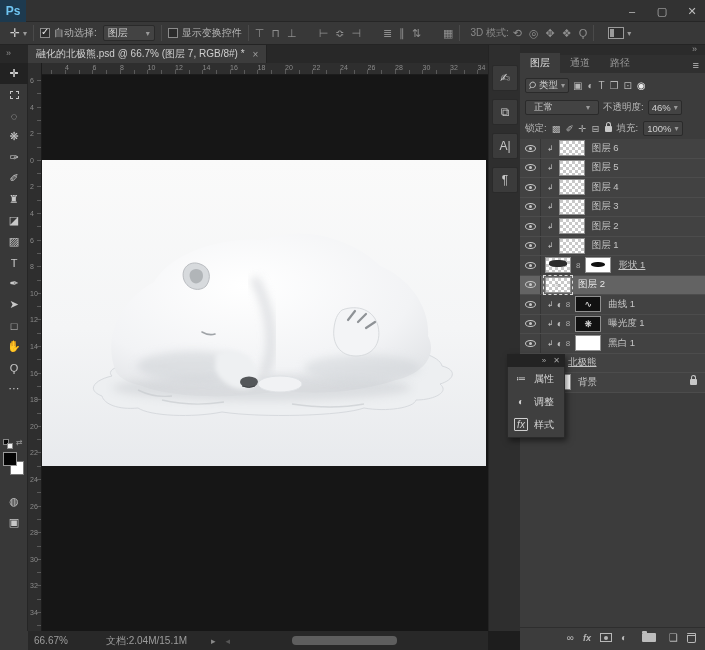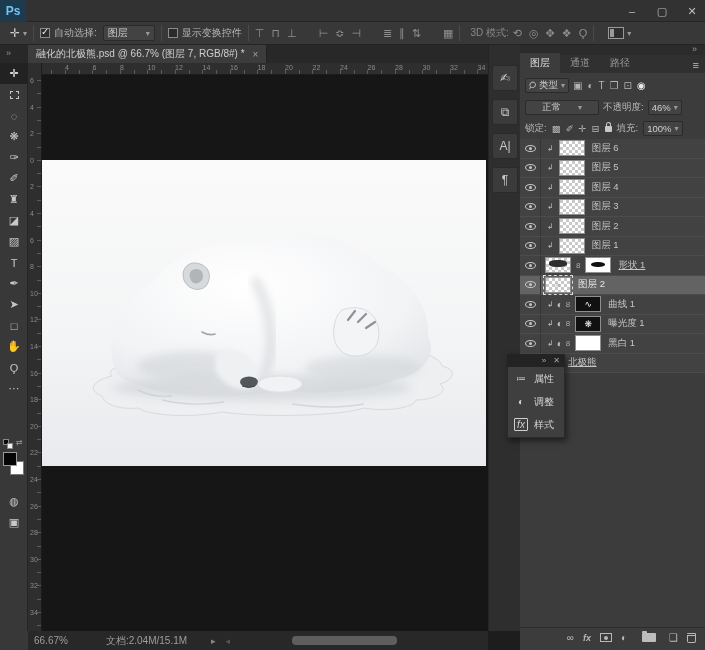--- a/index.html
+++ b/index.html
@@ -76,21 +76,21 @@
   #panel-menu { position:absolute; right:6px; top:14px; color:#c0c0c0; font-size:11px; }
 
   .prow { position:absolute; left:0; width:185px; display:flex; align-items:center; font-size:9.5px; color:#b9b9b9; }
   #filter-row { top:30px; height:20px; padding:0 5px; gap:4px; }
   #type-dd { background:#434343; border:1px solid #2a2a2a; border-radius:2px; height:15px; display:inline-flex; align-items:center; padding:0 3px; gap:3px; color:#cfcfcf; font-size:9.5px; }
   #type-dd .mag { display:inline-block; transform:rotate(40deg); font-size:9px; color:#bdbdbd; }
   #filter-icons { display:flex; gap:5px; }
   #filter-icons span { color:#b5b5b5; font-size:10px; }
   #filter-icons span.last { color:#eaeaea; }
   #blend-row { top:52px; height:20px; padding:0 5px; gap:4px; }
-  #blend-dd { background:#434343; border:1px solid #2a2a2a; border-radius:2px; height:15px; width:74px; display:inline-flex; align-items:center; justify-content:space-between; padding:0 16px; color:#cfcfcf; }
+  #blend-dd { background:#434343; border:1px solid #2a2a2a; border-radius:2px; height:15px; width:74px; display:inline-flex; align-items:center; justify-content:space-between; padding:0 8px; color:#cfcfcf; }
   .mini-dd { background:#434343; border:1px solid #2a2a2a; border-radius:2px; height:15px; display:inline-flex; align-items:center; padding:0 3px; gap:3px; color:#cfcfcf; }
   #lock-row { top:74px; height:19px; padding:0 5px; gap:5px; }
   #lock-icons { display:flex; gap:5px; align-items:center; }
   #lock-icons span { color:#b5b5b5; font-size:9.5px; }
 
   #layer-rows { position:absolute; left:0; top:94px; width:185px; }
   .lrow { height:19.5px; background:#424242; border-bottom:1px solid #4c4c4c; display:flex; align-items:center; font-size:9.5px; color:#c5c5c5; }
   .lrow.selected { background:#636363; color:#e8e8e8; }
   .eyebox { width:21px; height:100%; border-right:1px solid #353535; display:flex; align-items:center; justify-content:center; flex:none; }
   .eye { width:11px; height:7px; border:1px solid #c6c6c6; border-radius:50%; position:relative; display:inline-block; }
@@ -532,20 +532,28 @@
           <span class="thumb white"></span>
           <span class="lname">黑白 1</span>
         </div>
         <div class="lrow">
           <div class="eyebox">
             <span class="eye"></span>
           </div>
           <span class="foldericon"></span>
           <span class="lname underline">北极熊</span>
         </div>
+        <div class="lrow">
+          <div class="eyebox">
+            <span class="eye"></span>
+          </div>
+          <span class="thumb white"></span>
+          <span class="lname">背景</span>
+          <span class="lockicon rowlock"></span>
+        </div>
       </div>
 
     <div id="panel-bottom">
         <span>∞</span>
         <span class="fx">fx</span>
         <span class="maskicon"></span>
         <span>◐</span>
         <span class="foldericon"></span>
         <span>❑</span>
         <span class="trashicon"></span>

